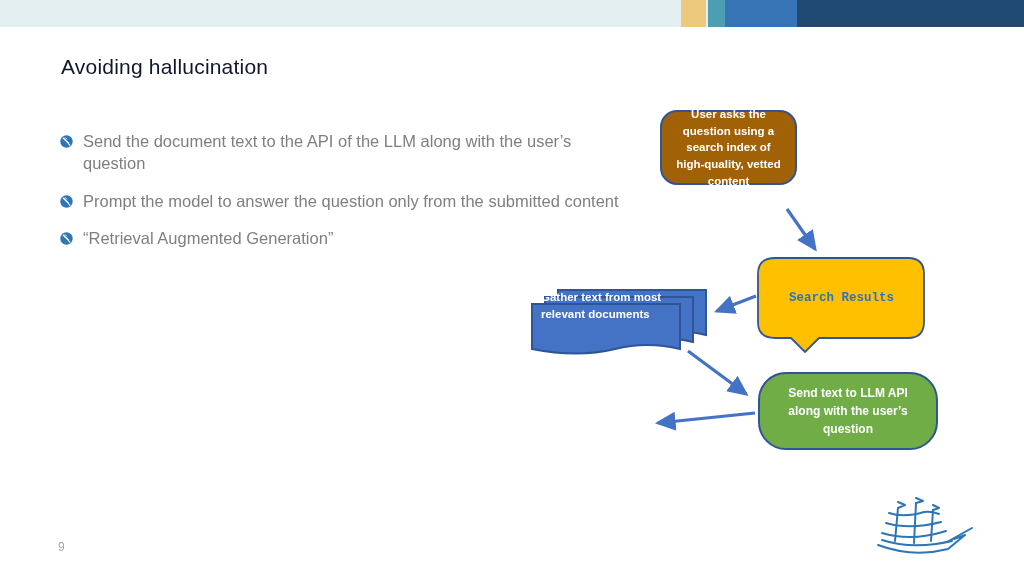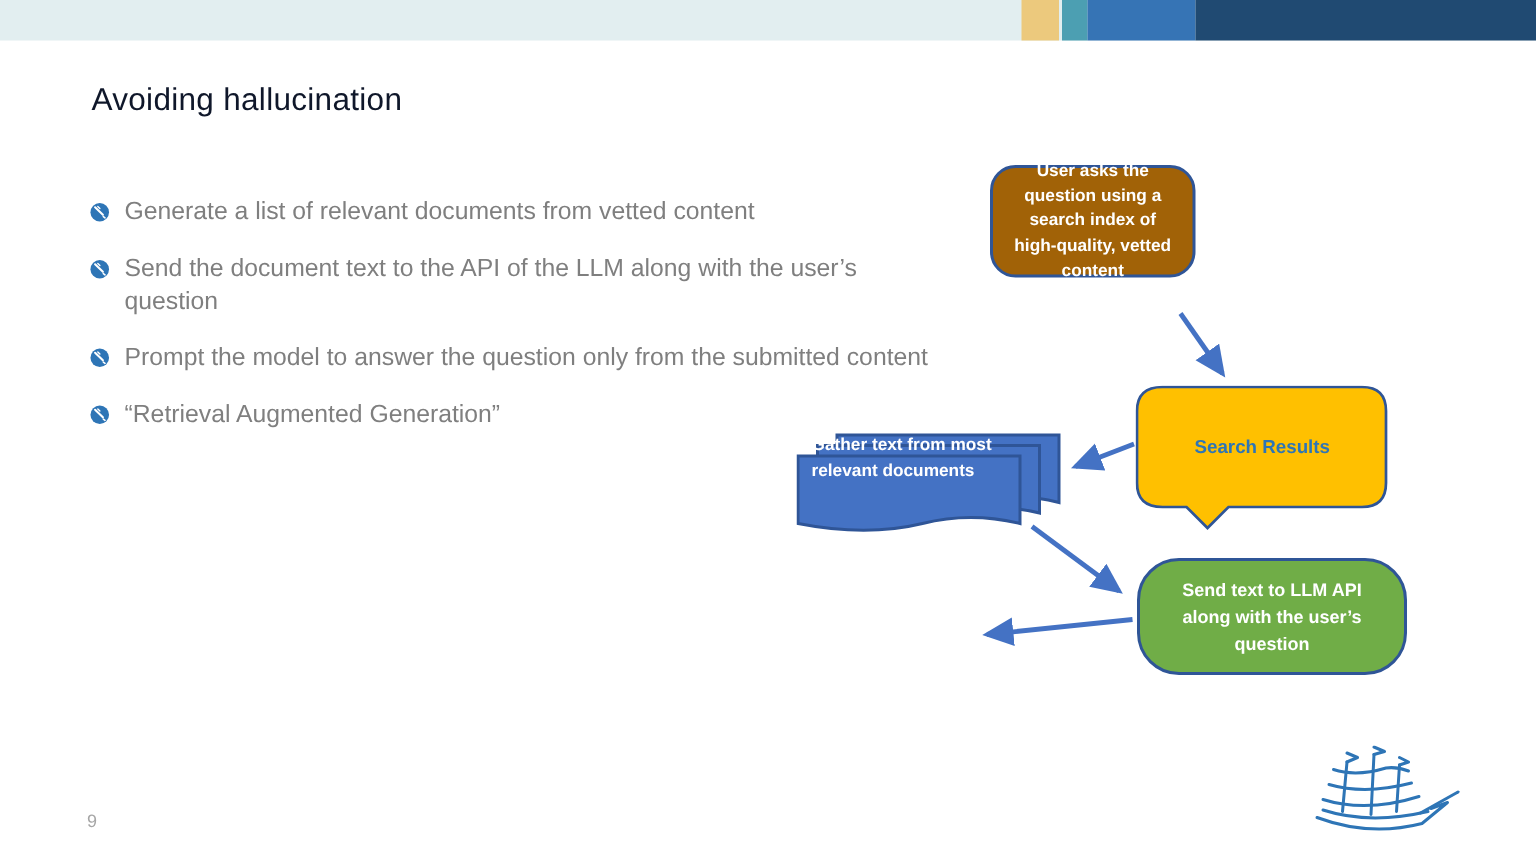--- a/index.html
+++ b/index.html
@@ -25,21 +25,21 @@
   .node-user{left:660px;top:110px;width:137px;height:75px;background:#a16207;
              border:2px solid #2f5597;border-radius:17px;color:#ffffff;
              font-size:11.5px;line-height:1.45;padding:6px 10px;}
   .node-green{left:758px;top:372px;width:180px;height:78px;background:#70ad47;
               border:2px solid #2f5597;border-radius:28px;color:#ffffff;
               font-size:12px;line-height:1.5;padding:6px 16px;}
   .bubble-wrap{position:absolute;}
   .bubble-search{left:757px;top:257px;width:169px;height:97px;}
   .bubble-genai{left:464px;top:397px;width:182px;height:96px;}
   .bubble-label{position:absolute;left:0;top:0;width:100%;display:flex;align-items:center;
-                justify-content:center;text-align:center;font-weight:bold;}
+                justify-content:center;text-align:center;font-weight:bold;font-family:Liberation Mono, monospace;}
   .bubble-search .bubble-label{height:81px;color:#2e75b6;font-size:12.5px;}
   .bubble-genai .bubble-label{height:78px;color:#44546a;font-size:12.5px;line-height:1.5;padding:0 20px;box-sizing:border-box;}
   .docstack{position:absolute;left:531px;top:287px;width:180px;height:82px;}
   .doc-label{position:absolute;left:541px;top:289px;width:134px;
              color:#ffffff;font-weight:bold;font-size:11.5px;line-height:1.45;}
   .arrows{position:absolute;left:0;top:0;width:1024px;height:576px;pointer-events:none;}
   
   .page-number{position:absolute;left:58px;top:540px;font-size:12px;color:#a6a6a6;}
   .ship{position:absolute;left:868px;top:497px;width:110px;height:64px;}
 </style>
@@ -51,29 +51,20 @@
   <div class="topbar">
     <div class="seg seg-gold"></div>
     <div class="seg seg-teal"></div>
     <div class="seg seg-blue"></div>
     <div class="seg seg-navy"></div>
   </div>
 
   <div class="title">Avoiding hallucination</div>
 
   <div class="bullets">
-    <div class="bullet-item">
-      <svg class="bullet-icon" viewBox="0 0 13 13">
-        <circle cx="6.5" cy="6.5" r="6.2" fill="#2e75b6"></circle>
-        <path d="M3.4 3.2 L8.6 8.2" stroke="#fff" stroke-width="1.4" stroke-linecap="round"></path>
-        <path d="M8.9 9.4 L10 10.2" stroke="#fff" stroke-width="1.1" stroke-linecap="round"></path>
-        <path d="M5.2 2.6 L6.6 4" stroke="#fff" stroke-width="0.9" stroke-linecap="round"></path>
-      </svg>
-      <div class="bullet-text">Generate a list of relevant documents from vetted content</div>
-    </div>
     <div class="bullet-item">
       <svg class="bullet-icon" viewBox="0 0 13 13">
         <circle cx="6.5" cy="6.5" r="6.2" fill="#2e75b6"></circle>
         <path d="M3.4 3.2 L8.6 8.2" stroke="#fff" stroke-width="1.4" stroke-linecap="round"></path>
         <path d="M8.9 9.4 L10 10.2" stroke="#fff" stroke-width="1.1" stroke-linecap="round"></path>
         <path d="M5.2 2.6 L6.6 4" stroke="#fff" stroke-width="0.9" stroke-linecap="round"></path>
       </svg>
       <div class="bullet-text">Send the document text to the API of the LLM along with the user’s question</div>
     </div>
     <div class="bullet-item">

